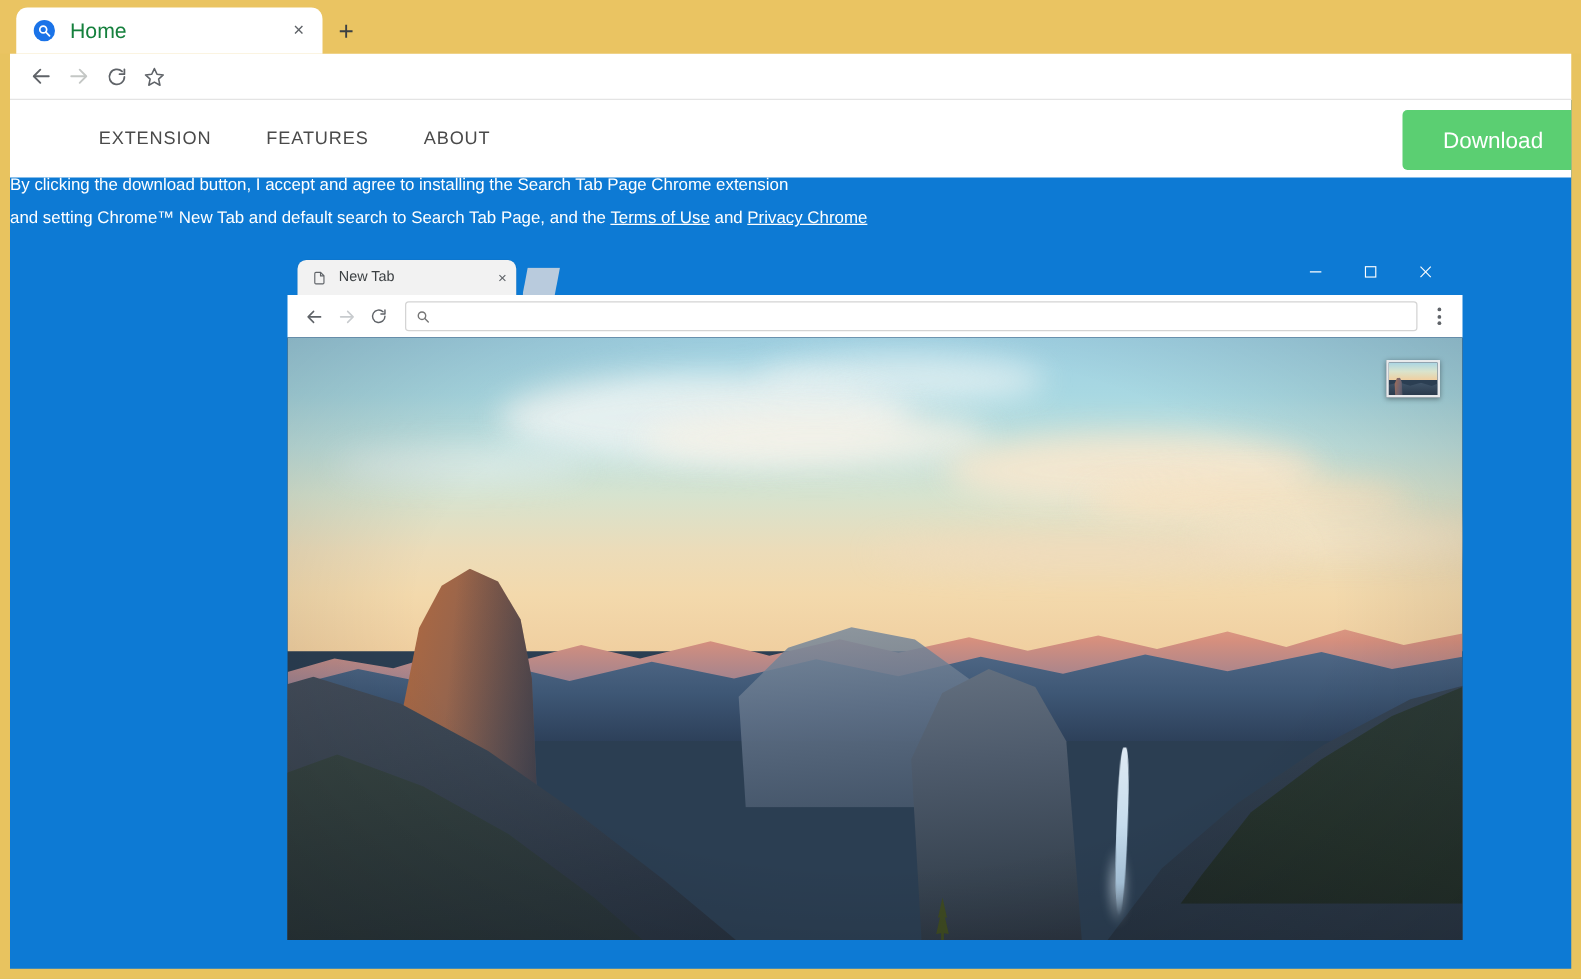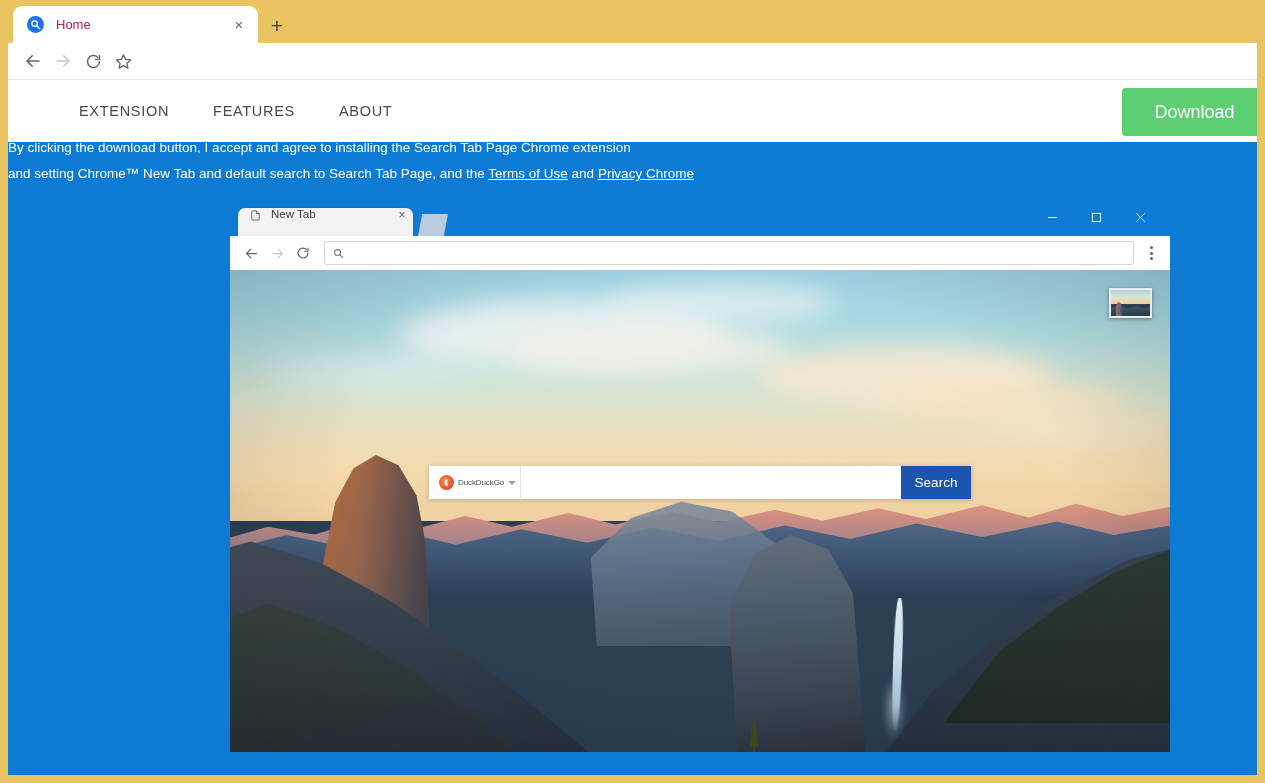--- a/index.html
+++ b/index.html
@@ -40,22 +40,22 @@
     width: 17px; height: 17px;
     border-radius: 50%;
     background: #1a73e8;
     display: flex; align-items: center; justify-content: center;
     flex: 0 0 auto;
   }
   .tab-favicon svg { display: block; }
   .tab-title {
     flex: 1 1 auto;
     margin-left: 12px;
-    font-size: 13px;
-    color: #be185d;
+    font-size: 17px;
+    color: #15803d;
     white-space: nowrap;
     overflow: hidden;
     text-overflow: ellipsis;
   }
   .tab-close {
     width: 18px; height: 18px;
     flex: 0 0 auto;
     display: flex; align-items: center; justify-content: center;
     color: #5f6368;
     font-size: 15px;
@@ -194,21 +194,21 @@
     width: 940px; height: 36px;
     background: transparent;
   }
   .mock-tab {
     position: absolute;
     left: 8px; top: 8px;
     width: 175px; height: 28px;
     background: #f2f2f2;
     border-radius: 7px 7px 0 0;
     display: flex;
-    align-items: flex-start;
+    align-items: center;
     padding: 0 4px 0 11px;
     box-shadow: 0 0 0 0.5px rgba(0,0,0,0.06);
   }
   .mock-tab-ico {
     width: 13px; height: 15px;
     flex: 0 0 auto;
     display: flex; align-items: center; justify-content: center;
     color: #5f6368;
   }
   .mock-tab-title {
@@ -692,31 +692,17 @@
         <div class="slope-left2"></div>
         <div class="lone-tree"></div>
         <div class="vignette"></div>
 
         <div class="wp-thumb">
           <div class="t-sky"></div>
           <div class="t-ground"></div>
           <div class="t-dome"></div>
         </div>
 
-        <div class="search-widget">
-          <div class="engine-select">
-            <span class="ddg-logo">
-              <svg width="10" height="10" viewBox="0 0 24 24" fill="#ffffff">
-                <path d="M12 3c-3.1 0-5.3 2-5.3 4.8 0 1.3.5 2.3.5 2.3s-1 1.3-1 3.3c0 3.1 2.2 5.6 5.1 5.6 1.4 0 2-.4 2-.4l.4-5.5-1.9-3.2 2.2-1.1-.6-1.3c.9-.6 1.4-1.6 1.4-2.7C14.8 3.4 13.6 3 12 3z"></path>
-                <circle cx="13.6" cy="7.2" r="1.1" fill="#22313f"></circle>
-              </svg>
-            </span>
-            <span class="engine-name">DuckDuckGo</span>
-            <span class="engine-caret"></span>
-          </div>
-          <input class="search-input" type="text" value="" placeholder="" style="">
-          <button class="search-go">Search</button>
-        </div>
       </div>
 
     </div>
   </div>
 </div>
 
 </body></html>

